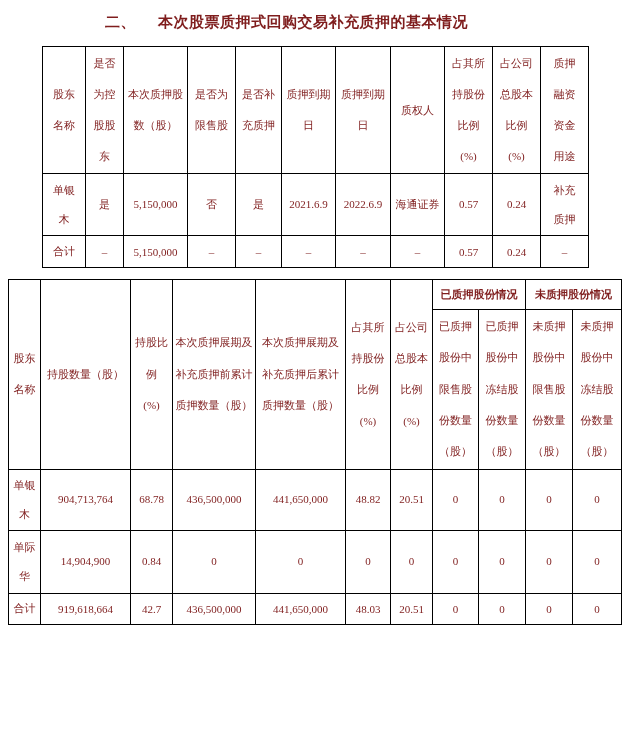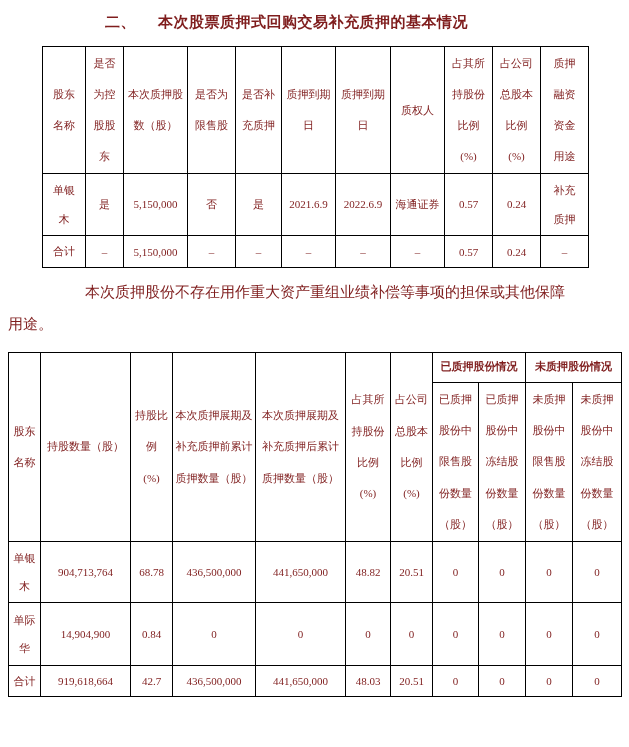--- a/index.html
+++ b/index.html
@@ -144,22 +144,20 @@
         <td>–</td>
         <td>–</td>
         <td>–</td>
         <td>0.57</td>
         <td>0.24</td>
         <td>–</td>
       </tr>
     </tbody>
   </table>
 
-  <p class="para note">本次质押股份不存在用作重大资产重组业绩补偿等事项的担保或其他保障
-用途。</p>
 
 
 
   <table class="t2">
     <colgroup>
       <col style="width:32px">
         <col style="width:90px">
         <col style="width:42px">
         <col style="width:83px">
       <col style="width:90px">

